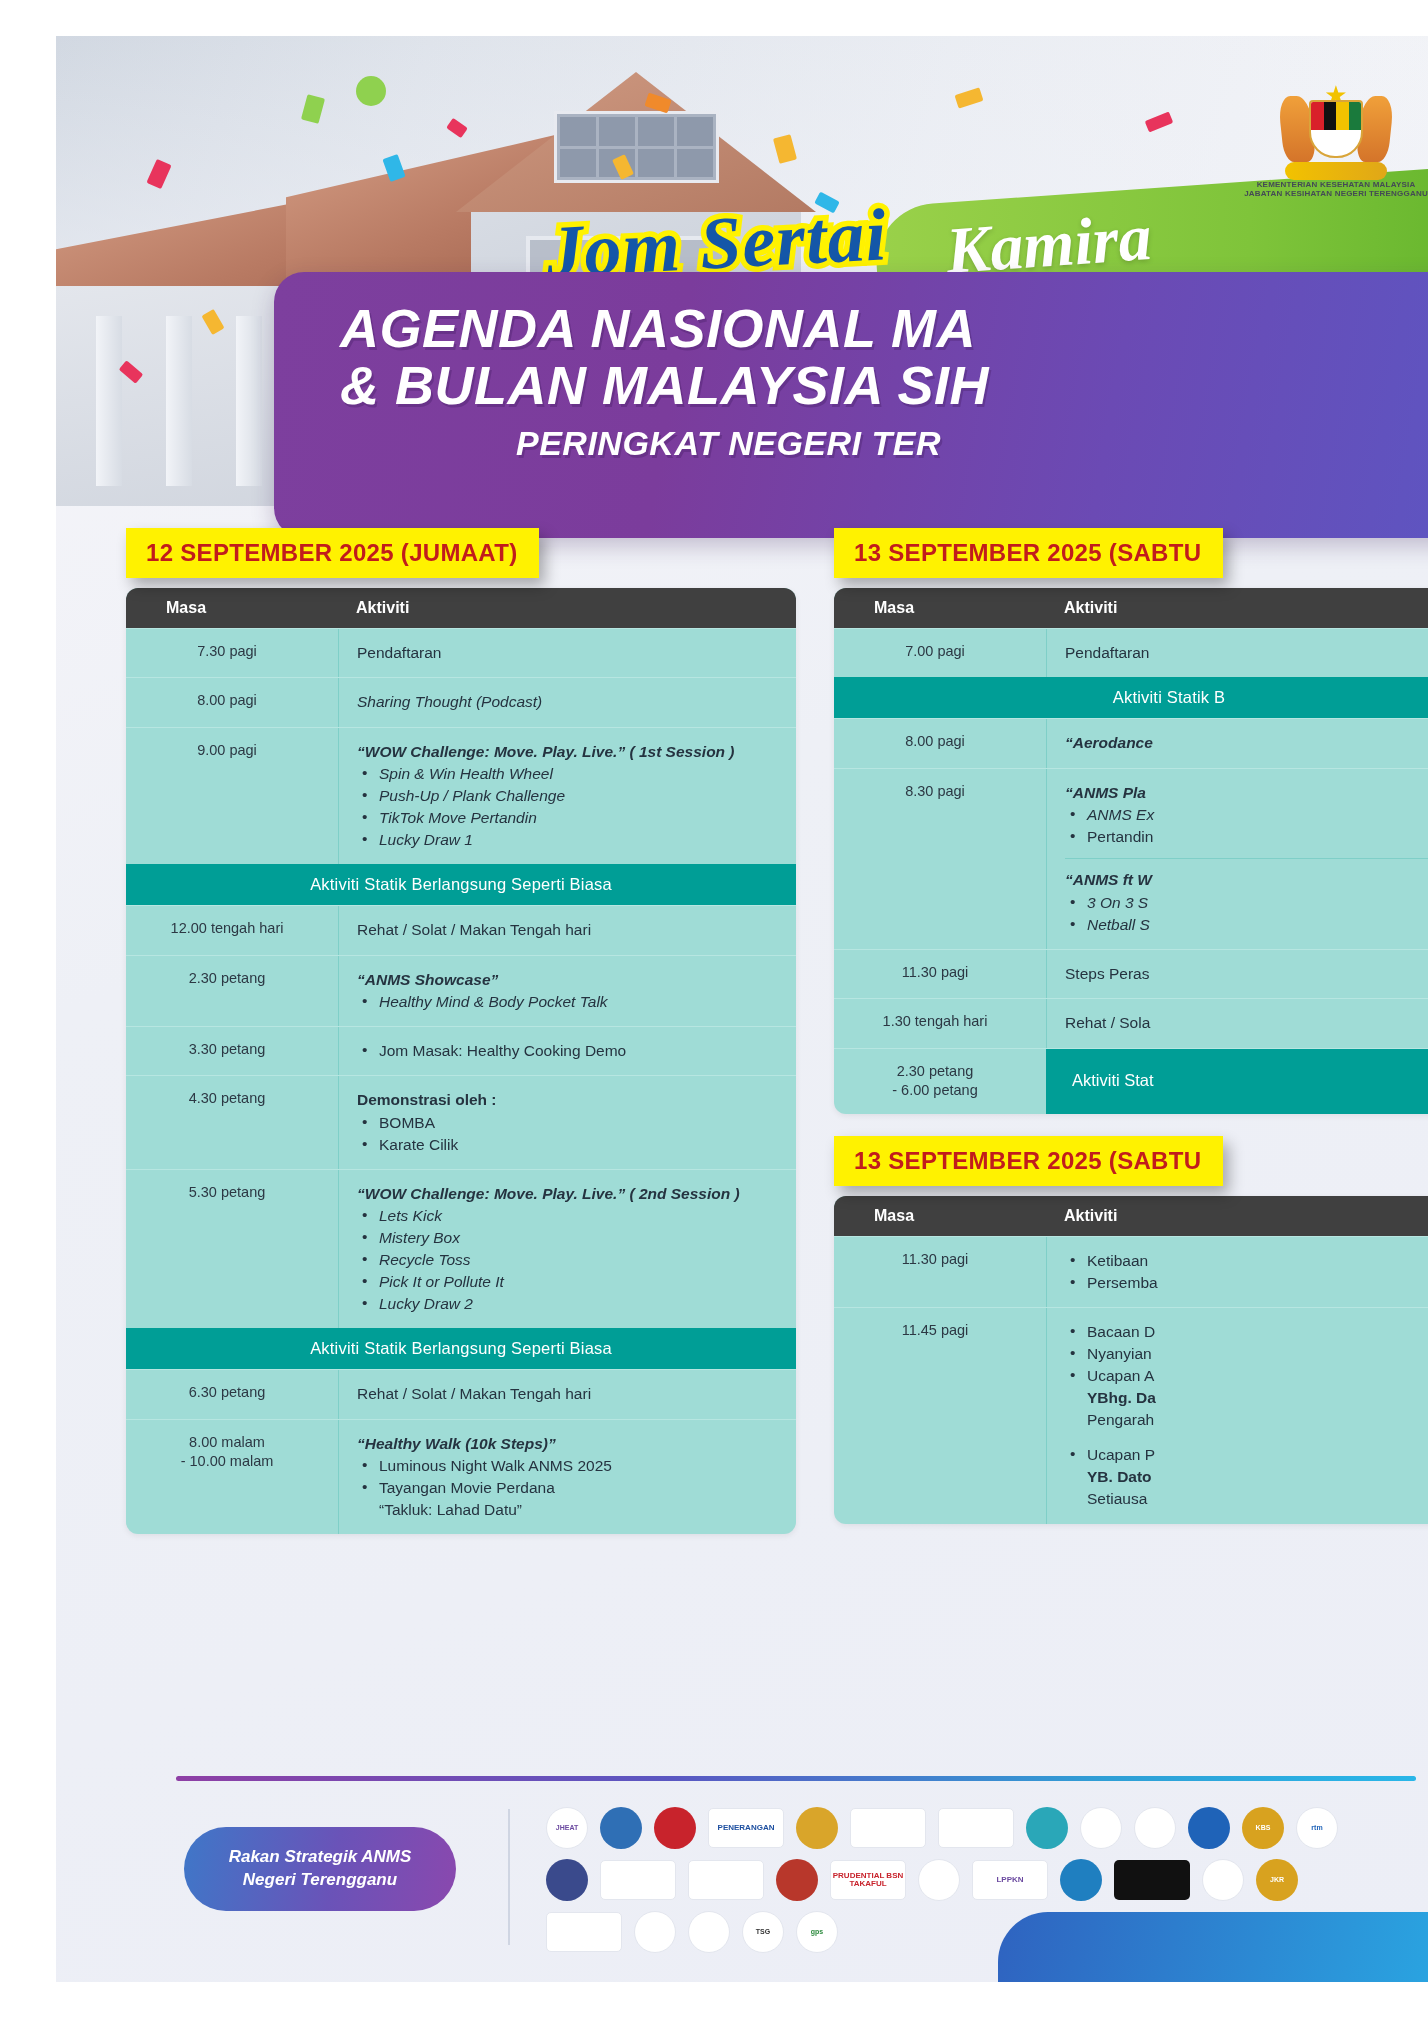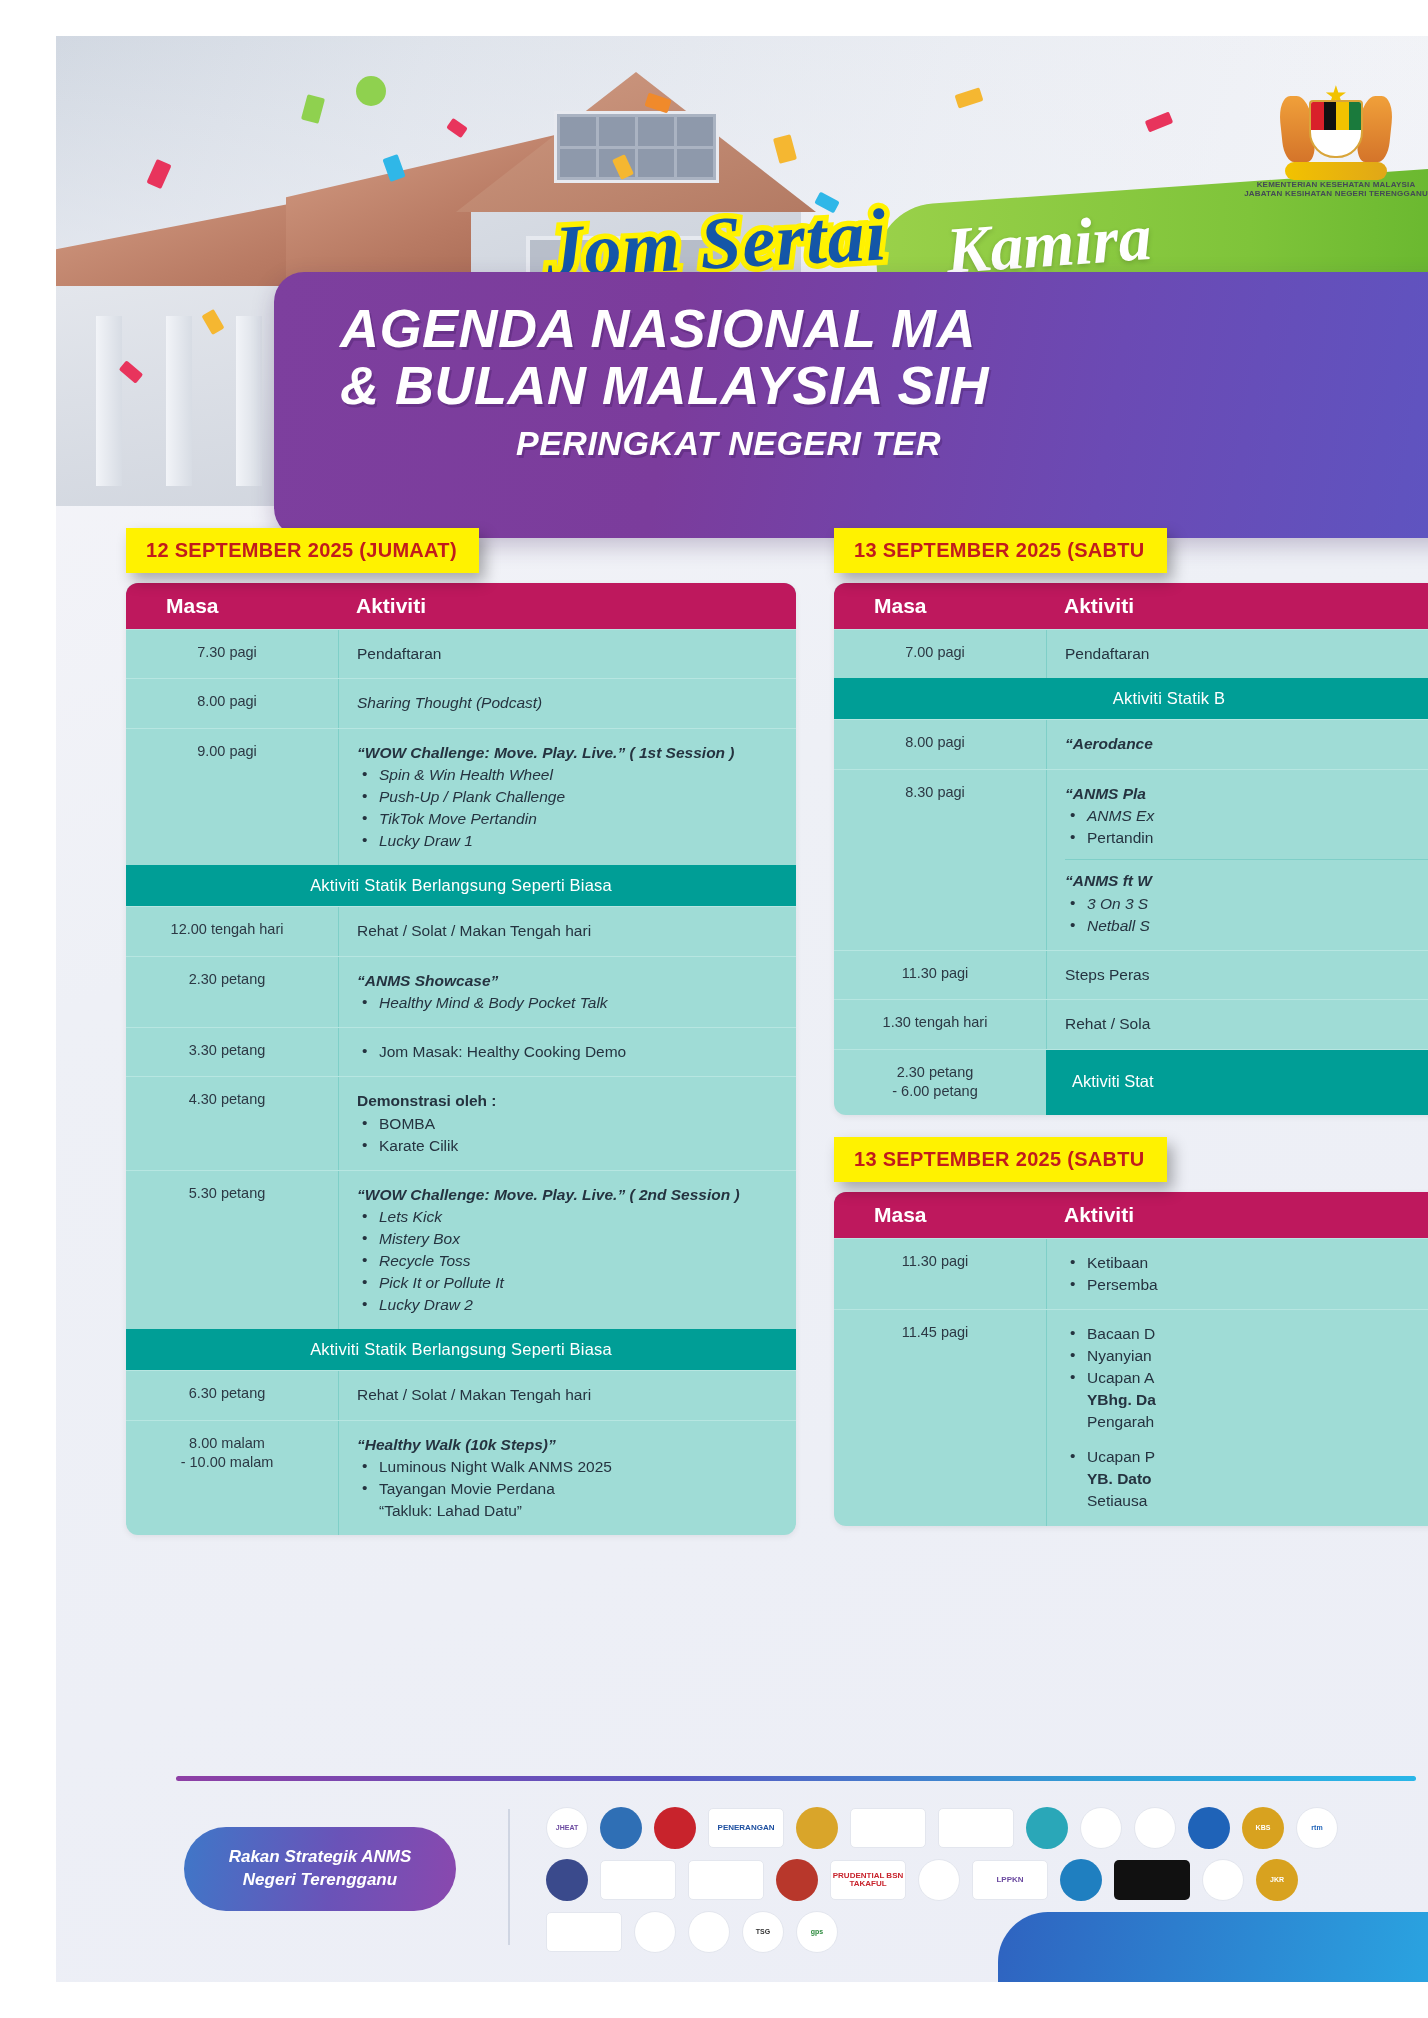--- a/index.html
+++ b/index.html
@@ -128,36 +128,36 @@
   
   .cols { position: absolute; left: 0; top: 492px; width: 100%; height: 1180px; }
   .col { position: absolute; top: 0; }
   .col-left  { left: 70px;  width: 670px; }
   .col-right { left: 778px; width: 670px; }
 
   .daychip {
     display: inline-block;
     background: #fff200;
     color: #c11c1c;
-    font-size: 20px; font-weight: 800; letter-spacing: .3px;
+    font-size: 24px; font-weight: 800; letter-spacing: .3px;
     padding: 11px 22px 11px 20px;
     box-shadow: 6px 8px 14px rgba(0,0,0,.30);
     white-space: nowrap;
   }
 
   .card {
     margin-top: 10px;
     background: #9fdcd6;
     border-radius: 12px;
     overflow: hidden;
     box-shadow: 0 2px 6px rgba(0,0,0,.07);
   }
   .thead {
-    display: flex; background: #be185d; color: #fff;
-    font-size: 21px; font-weight: 700;
+    display: flex; background: #404040; color: #fff;
+    font-size: 16px; font-weight: 700;
   }
   .thead .c1 { width: 212px; padding: 11px 0 11px 40px; }
   .thead .c2 { flex: 1; padding: 11px 0 11px 18px; }
 
   .trow { display: flex; border-top: 1px solid #b7e6e1; }
   .trow:first-child { border-top: none; }
   .trow .c1 {
     width: 212px; padding: 13px 10px 13px 0;
     text-align: center; font-size: 14.5px; color: #2c3844; line-height: 1.35;
   }

